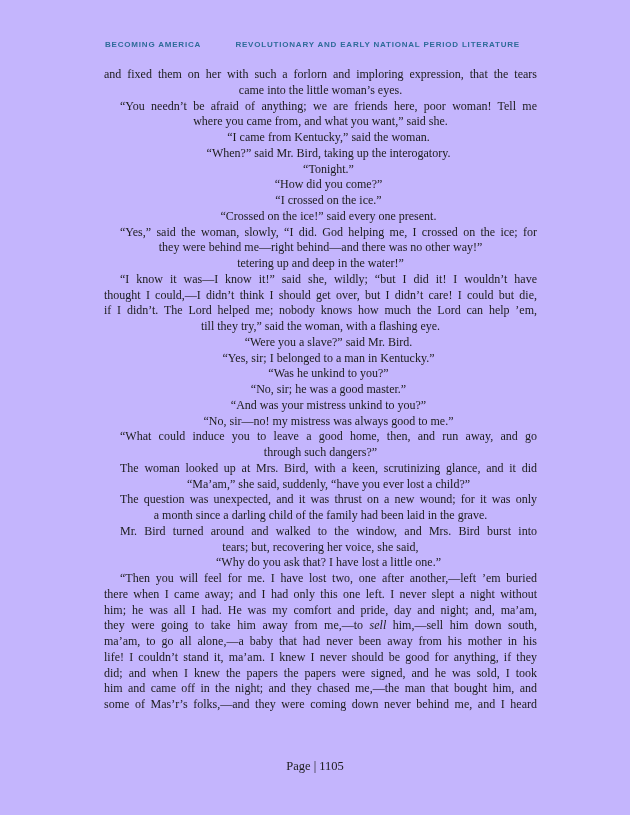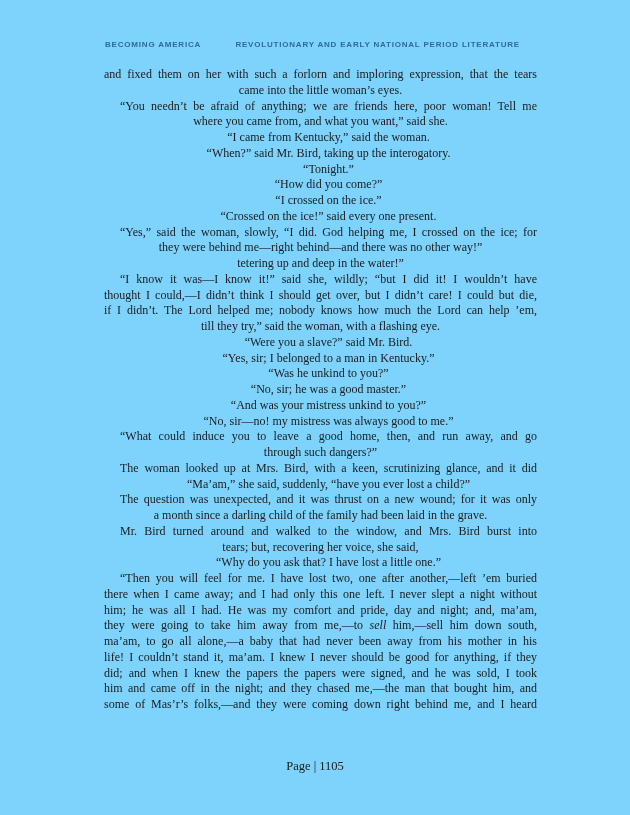--- a/index.html
+++ b/index.html
@@ -45,21 +45,21 @@
     right: 0;
     top: 759px;
     text-align: center;
     font-size: 12.5px;
     color: #1c1c1c;
   }
 </style>
 </head>
 <body>
 
-<div class="page" style="background: #7dd3fc;">
+<div class="page" style="background: #c4b5fd;">
 
   <div class="running-header" style="color: rgb(46, 107, 153);">
     <span>BECOMING AMERICA</span>
     <span>REVOLUTIONARY AND EARLY NATIONAL PERIOD LITERATURE</span>
   </div>
 
   <div class="textbody" style="color: rgb(28, 28, 28);">
       <div class="para">
         <div class="line just">and fixed them on her with such a forlorn and imploring expression, that the tears</div>
         <div class="line">came into the little woman’s eyes.</div>
@@ -140,21 +140,21 @@
       </div>
       <div class="para">
         <div class="line just ind">“Then you will feel for me. I have lost two, one after another,—left ’em buried</div>
         <div class="line just">there when I came away; and I had only this one left. I never slept a night without</div>
         <div class="line just">him; he was all I had. He was my comfort and pride, day and night; and, ma’am,</div>
         <div class="line just">they were going to take him away from me,—to <i>sell</i> him,—sell him down south,</div>
         <div class="line just">ma’am, to go all alone,—a baby that had never been away from his mother in his</div>
         <div class="line just">life! I couldn’t stand it, ma’am. I knew I never should be good for anything, if they</div>
         <div class="line just">did; and when I knew the papers the papers were signed, and he was sold, I took</div>
         <div class="line just">him and came off in the night; and they chased me,—the man that bought him, and</div>
-        <div class="line just">some of Mas’r’s folks,—and they were coming down right behind me, and I heard</div>
+        <div class="line just">some of Mas’r’s folks,—and they were coming down never behind me, and I heard</div>
       </div>
     </div>
 
   <div class="footer" style="color: rgb(28, 28, 28);">
     <span>Page | 1105</span>
   </div>
 
 </div>
 
 </body></html>

